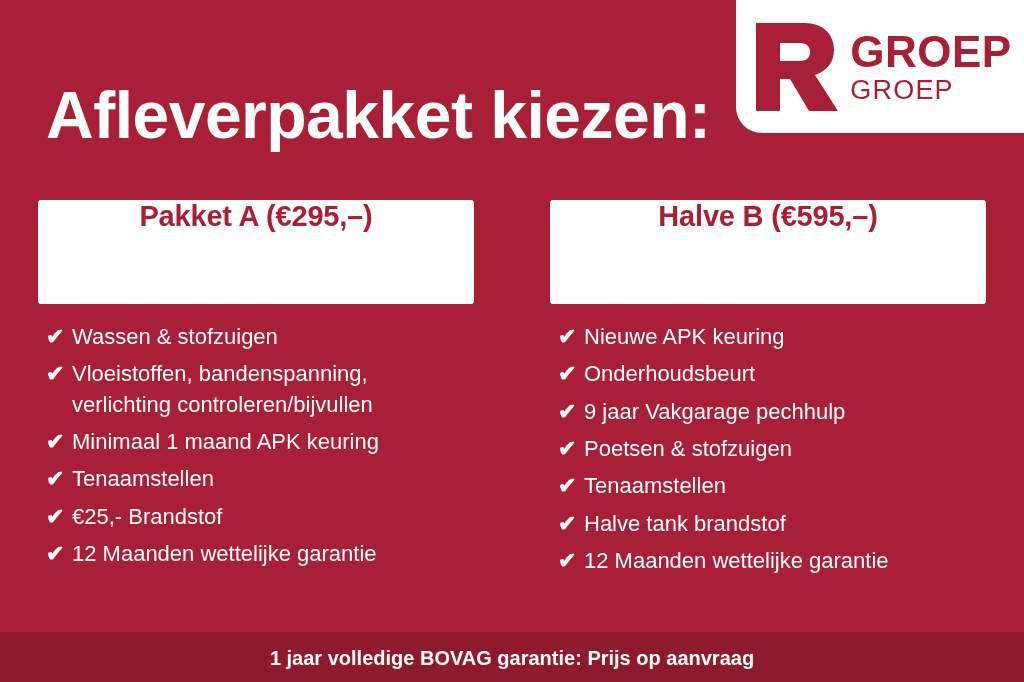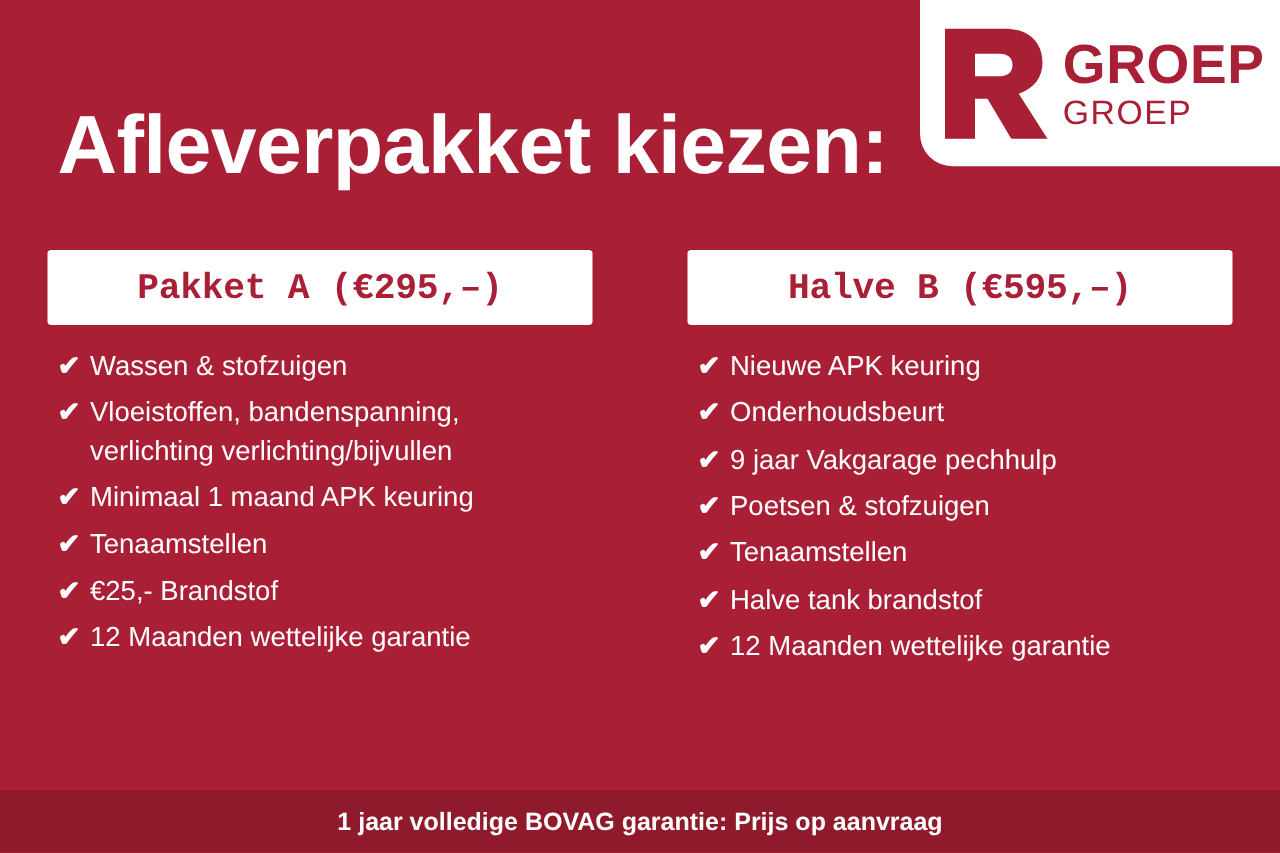--- a/index.html
+++ b/index.html
@@ -74,25 +74,24 @@
   .package {
     position: absolute;
     top: 200px;
     width: 436px;
   }
   #package-a { left: 38px; }
   #package-b { left: 550px; }
   .package-header {
     background: #FFFFFF;
     border-radius: 3px;
-    height: 60px;
-    display: flex;
-    align-items: center;
-    justify-content: center;
-    font-family: Liberation Mono, monospace;
+    height: 104px;
+    display: flex;
+    align-items: flex-start;
+    justify-content: center;
   }
   #package-a .package-header { width: 436px; }
   #package-b .package-header { width: 436px; }
   .package-title {
     color: #A81F36;
     font-size: 29px;
     font-weight: bold;
     letter-spacing: -0.2px;
   }
   .feature-list {
@@ -168,21 +167,21 @@
       <span class="package-title">Pakket A (€295,–)</span>
     </div>
     <ul class="feature-list">
       <li class="feature-item">
         <span class="check">✔</span>
         <span class="feature-text">Wassen &amp; stofzuigen</span>
       </li>
       <li class="feature-item">
         <span class="check">✔</span>
         <span class="feature-text">Vloeistoffen, bandenspanning,
-verlichting verlichting/bijvullen</span>
+verlichting controleren/bijvullen</span>
       </li>
       <li class="feature-item">
         <span class="check">✔</span>
         <span class="feature-text">Minimaal 1 maand APK keuring</span>
       </li>
       <li class="feature-item">
         <span class="check">✔</span>
         <span class="feature-text">Tenaamstellen</span>
       </li>
       <li class="feature-item">

